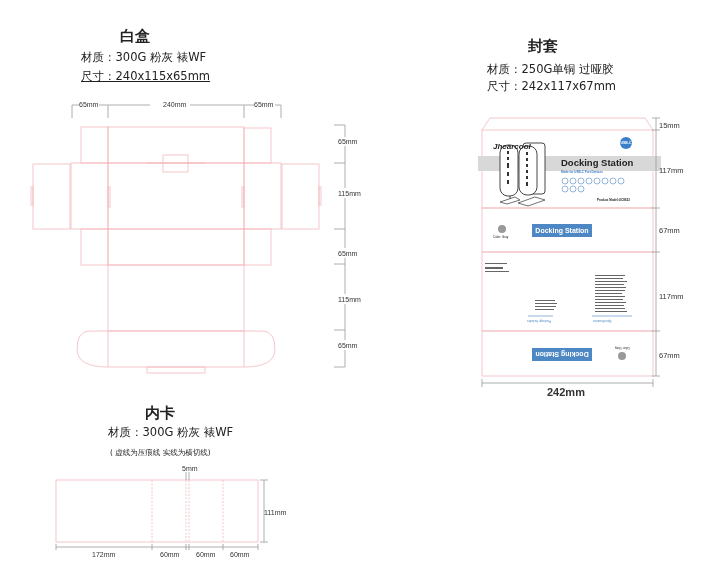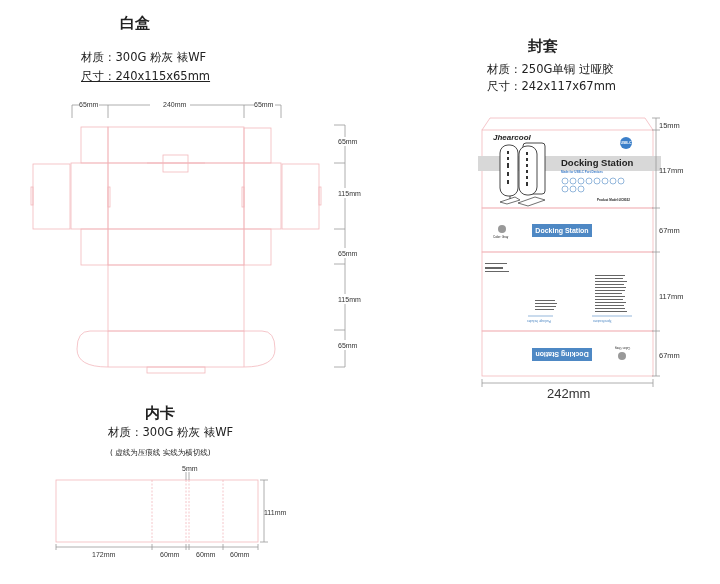--- a/index.html
+++ b/index.html
@@ -13,21 +13,21 @@
   .brand { font-family:"Liberation Sans", sans-serif; font-style:italic; font-weight:bold; font-size:8px; color:#222; }
   .ds-title { font-family:"Liberation Sans", sans-serif; font-weight:bold; font-size:9.5px; color:#222; }
   .ds-sub { font-family:"Liberation Sans", sans-serif; font-size:3px; color:#3a7bc8; font-weight:bold; }
   .blue-label { background:#4e88c4; color:#fff; font-family:"Liberation Sans", sans-serif; font-weight:bold; font-size:7px; text-align:center; line-height:13px; }
   .badge { background:#3b7fc9; color:#fff; border-radius:50%; font-family:"Liberation Sans", sans-serif; font-size:3.5px; font-weight:bold; text-align:center; }
   .tiny { font-family:"Liberation Sans", sans-serif; font-size:3px; color:#222; white-space:nowrap; }
 </style>
 </head>
 <body>
 
-<div class="abs title" style="left:100px;top:14px;width:70px;">白盒</div>
+<div class="abs title" style="left:100px;top:27px;width:70px;">白盒</div>
 <div class="abs spec" style="left:81px;top:50px;">材质：300G 粉灰 裱WF</div>
 <div class="abs spec" style="left:81px;top:69px;text-decoration:underline;">尺寸：240x115x65mm</div>
 
 <svg style="left:0;top:0;width:720px;height:584px;">
   <g stroke="#999" stroke-width="0.8" fill="none">
     <line x1="72" y1="105" x2="72" y2="118"></line>
     <line x1="108" y1="105" x2="108" y2="118"></line>
     <line x1="244" y1="105" x2="244" y2="118"></line>
     <line x1="281" y1="105" x2="281" y2="118"></line>
     <line x1="72" y1="105" x2="79" y2="105"></line>
@@ -182,41 +182,41 @@
     <line x1="652" y1="252" x2="660" y2="252"></line>
     <line x1="652" y1="331" x2="660" y2="331"></line>
     <line x1="652" y1="376" x2="660" y2="376"></line>
 
     <line x1="482" y1="383" x2="653" y2="383"></line>
     <line x1="482" y1="379" x2="482" y2="387"></line>
     <line x1="653" y1="379" x2="653" y2="387"></line>
   </g>
 </svg>
 
-<div class="abs brand" style="left:493px;top:133px;">Jhearcool</div>
+<div class="abs brand" style="left:493px;top:142px;">Jhearcool</div>
 <div class="abs badge" style="left:620px;top:137px;width:12px;height:12px;line-height:12px;">USB-C</div>
 <div class="abs ds-title" style="left:561px;top:157px;">Docking Station</div>
 <div class="abs ds-sub" style="left:561px;top:170px;">Made for USB-C Port Devices</div>
 <div class="abs tiny" style="left:597px;top:198px;font-weight:bold;">Product Model:UC8022</div>
 
 <div class="abs tiny" style="left:493px;top:235px;">Color: Gray</div>
 <div class="abs blue-label" style="left:532px;top:224px;width:60px;height:13px;">Docking Station</div>
 
 <div class="abs tiny" style="left:527px;top:319px;color:#4e88c4;transform:rotate(180deg);">Package Includes</div>
 <div class="abs tiny" style="left:593px;top:319px;color:#4e88c4;transform:rotate(180deg);">Specifications</div>
 
 <div class="abs tiny" style="left:615px;top:346px;transform:rotate(180deg);">Color: Gray</div>
 <div class="abs blue-label" style="left:532px;top:348px;width:60px;height:13px;transform:rotate(180deg);">Docking Station</div>
 
 <div class="abs dim" style="left:659px;top:121px;font-size:7.5px;text-align:right;">15mm</div>
 <div class="abs dim" style="left:659px;top:166px;font-size:7.5px;">117mm</div>
 <div class="abs dim" style="left:659px;top:226px;font-size:7.5px;">67mm</div>
 <div class="abs dim" style="left:659px;top:292px;font-size:7.5px;">117mm</div>
 <div class="abs dim" style="left:659px;top:351px;font-size:7.5px;">67mm</div>
-<div class="abs dim" style="left:547px;top:386px;font-size:13px;">242mm</div>
+<div class="abs dim" style="left:547px;top:386px;font-size:11px;font-weight:bold;">242mm</div>
 
 <div class="abs title" style="left:125px;top:404px;width:70px;">内卡</div>
 <div class="abs spec" style="left:108px;top:425px;">材质：300G 粉灰 裱WF</div>
 <div class="abs note" style="left:110px;top:448px;">( 虚线为压痕线    实线为横切线)</div>
 <div class="abs dim" style="left:182px;top:465px;">5mm</div>
 
 <svg style="left:0;top:0;width:720px;height:584px;">
   <g stroke="#f2b8bc" stroke-width="0.8" fill="none">
     <rect x="56" y="480" width="202" height="62"></rect>
   </g>

